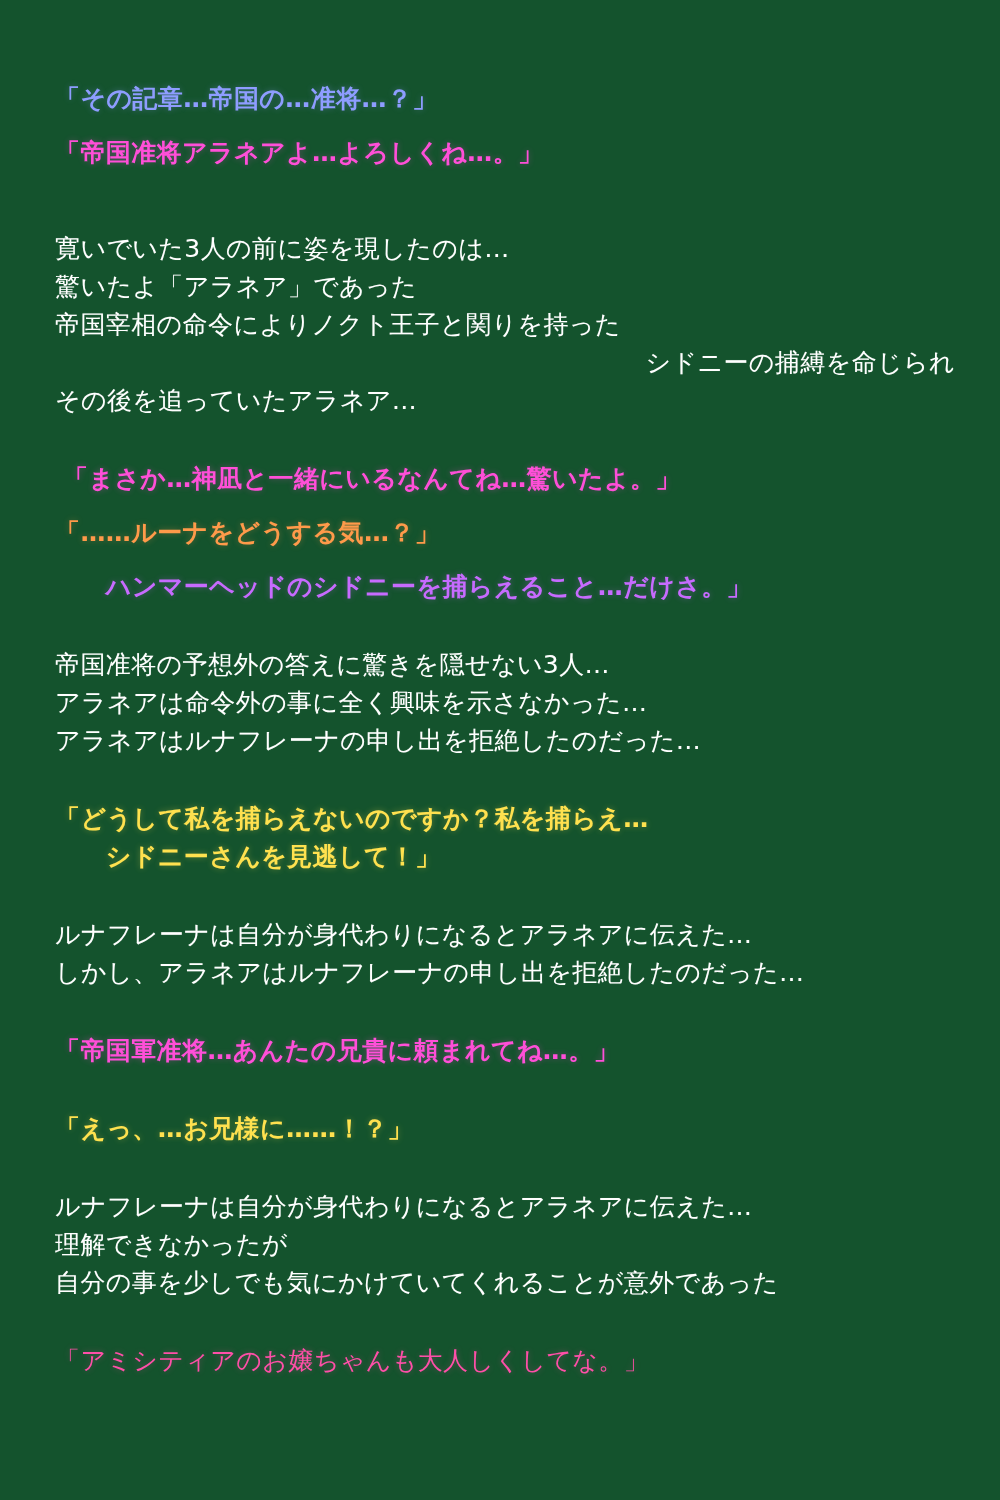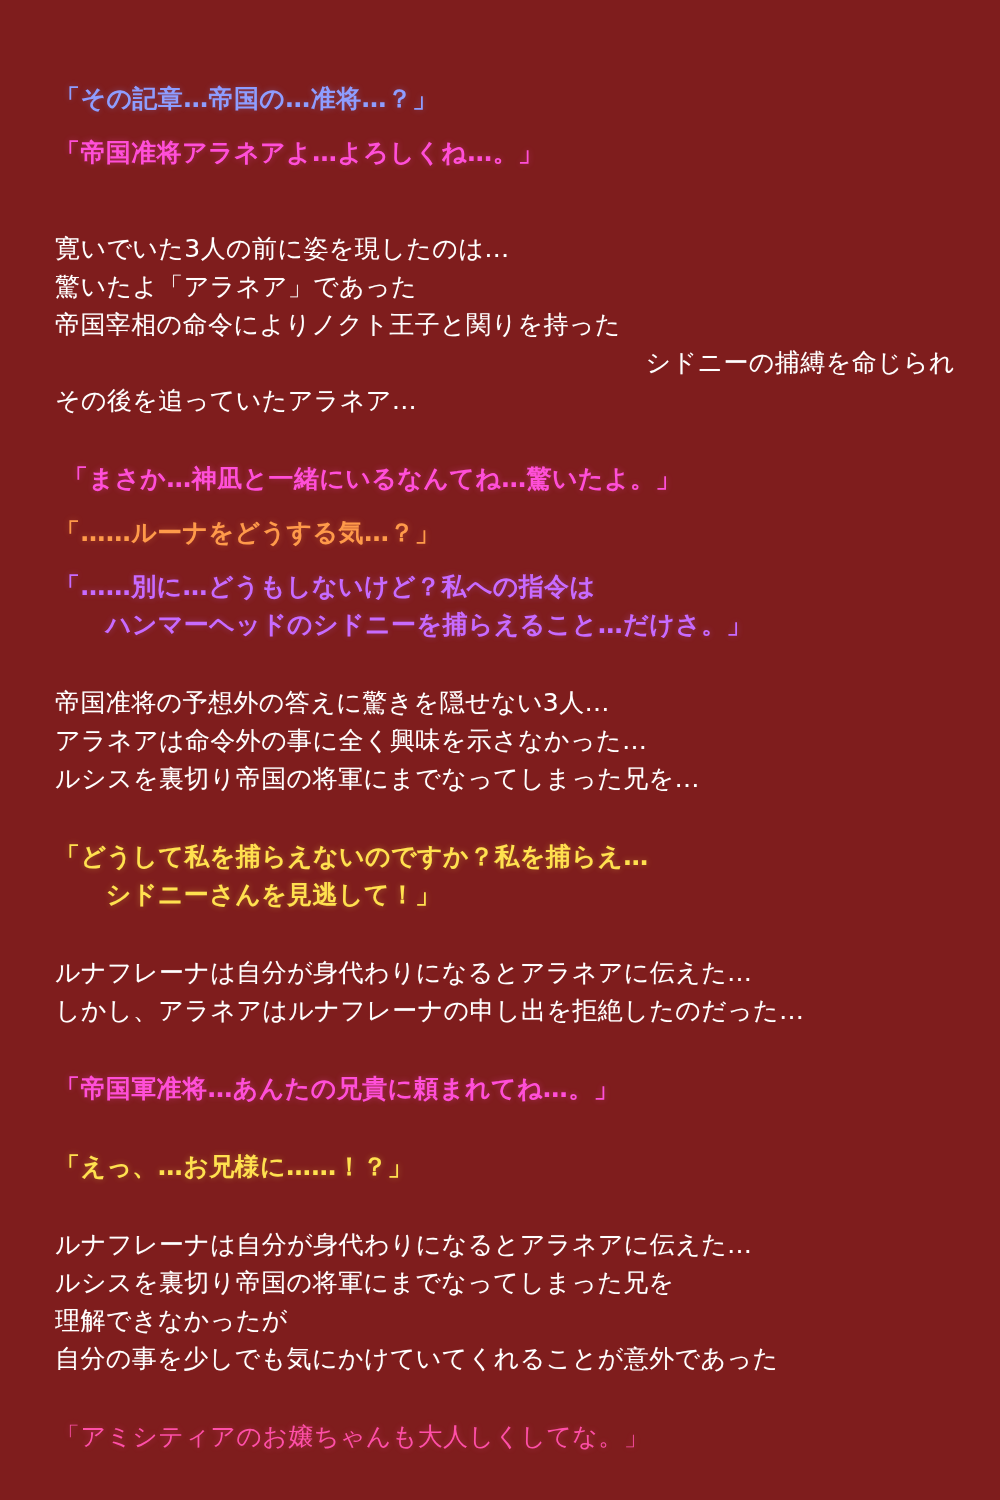--- a/index.html
+++ b/index.html
@@ -42,21 +42,21 @@
     color: #ffffff;
     font-weight: 500;
     text-shadow: 0 0 1px rgba(255,255,255,0.25);
   }
   .gap-sm { height: 16px; }
   .gap-lg { height: 40px; }
 </style>
 </head>
 <body>
 
-<div id="page" style="background: #7f1d1d;">
+<div id="page" style="background: #14532d;">
   <div id="story">
       <div class="block dlg">
         <div class="line" style="color: rgb(142, 157, 255); font-weight: 700; text-shadow: rgba(142, 157, 255, 0.333) 0px 0px 6px;">「その記章…帝国の…准将…？」</div>
       </div>
       <div class="gap-sm"></div>
       <div class="block dlg">
         <div class="line" style="color: rgb(255, 79, 216); font-weight: 700; text-shadow: rgba(255, 79, 216, 0.333) 0px 0px 6px;">「帝国准将アラネアよ…よろしくね…。」</div>
       </div>
       <div class="gap-lg"></div>
       <div class="block narr">
@@ -69,28 +69,27 @@
       <div class="gap-lg"></div>
       <div class="block dlg">
         <div class="line" style="color: rgb(255, 79, 216); font-weight: 700; text-shadow: rgba(255, 79, 216, 0.333) 0px 0px 6px; margin-left: 8px;">「まさか…神凪と一緒にいるなんてね…驚いたよ。」</div>
       </div>
       <div class="gap-sm"></div>
       <div class="block dlg">
         <div class="line" style="color: rgb(255, 154, 74); font-weight: 700; text-shadow: rgba(255, 154, 74, 0.333) 0px 0px 6px;">「……ルーナをどうする気…？」</div>
       </div>
       <div class="gap-sm"></div>
       <div class="block dlg">
-        <div class="line" style="color: rgb(199, 107, 255); font-weight: 700; text-shadow: rgba(199, 107, 255, 0.333) 0px 0px 6px;">「……別に…どうもしないけど？私への指令は</div>
         <div class="line" style="color: rgb(199, 107, 255); font-weight: 700; text-shadow: rgba(199, 107, 255, 0.333) 0px 0px 6px;">　　ハンマーヘッドのシドニーを捕らえること…だけさ。」</div>
       </div>
       <div class="gap-lg"></div>
       <div class="block narr">
         <div class="line" style="color: rgb(255, 255, 255);">帝国准将の予想外の答えに驚きを隠せない3人…</div>
         <div class="line" style="color: rgb(255, 255, 255);">アラネアは命令外の事に全く興味を示さなかった…</div>
-        <div class="line" style="color: rgb(255, 255, 255);">ルシスを裏切り帝国の将軍にまでなってしまった兄を…</div>
+        <div class="line" style="color: rgb(255, 255, 255);">アラネアはルナフレーナの申し出を拒絶したのだった…</div>
       </div>
       <div class="gap-lg"></div>
       <div class="block dlg">
         <div class="line" style="color: rgb(255, 225, 79); font-weight: 700; text-shadow: rgba(255, 225, 79, 0.333) 0px 0px 6px;">「どうして私を捕らえないのですか？私を捕らえ…</div>
         <div class="line" style="color: rgb(255, 225, 79); font-weight: 700; text-shadow: rgba(255, 225, 79, 0.333) 0px 0px 6px;">　　シドニーさんを見逃して！」</div>
       </div>
       <div class="gap-lg"></div>
       <div class="block narr">
         <div class="line" style="color: rgb(255, 255, 255);">ルナフレーナは自分が身代わりになるとアラネアに伝えた…</div>
         <div class="line" style="color: rgb(255, 255, 255);">しかし、アラネアはルナフレーナの申し出を拒絶したのだった…</div>
@@ -99,21 +98,20 @@
       <div class="block dlg">
         <div class="line" style="color: rgb(255, 79, 216); font-weight: 700; text-shadow: rgba(255, 79, 216, 0.333) 0px 0px 6px;">「帝国軍准将…あんたの兄貴に頼まれてね…。」</div>
       </div>
       <div class="gap-sm"></div>
       <div class="block dlg">
         <div class="line" style="color: rgb(255, 225, 79); font-weight: 700; text-shadow: rgba(255, 225, 79, 0.333) 0px 0px 6px; margin-top: 24px;">「えっ、…お兄様に……！？」</div>
       </div>
       <div class="gap-lg"></div>
       <div class="block narr">
         <div class="line" style="color: rgb(255, 255, 255);">ルナフレーナは自分が身代わりになるとアラネアに伝えた…</div>
-        <div class="line" style="color: rgb(255, 255, 255);">ルシスを裏切り帝国の将軍にまでなってしまった兄を</div>
         <div class="line" style="color: rgb(255, 255, 255);">理解できなかったが</div>
         <div class="line" style="color: rgb(255, 255, 255);">自分の事を少しでも気にかけていてくれることが意外であった</div>
       </div>
       <div class="gap-lg"></div>
       <div class="block dlg">
         <div class="line" style="color: rgb(255, 79, 168); font-weight: 400; text-shadow: rgba(255, 79, 168, 0.333) 0px 0px 6px;">「アミシティアのお嬢ちゃんも大人しくしてな。」</div>
       </div>
     </div>
 </div>
 

